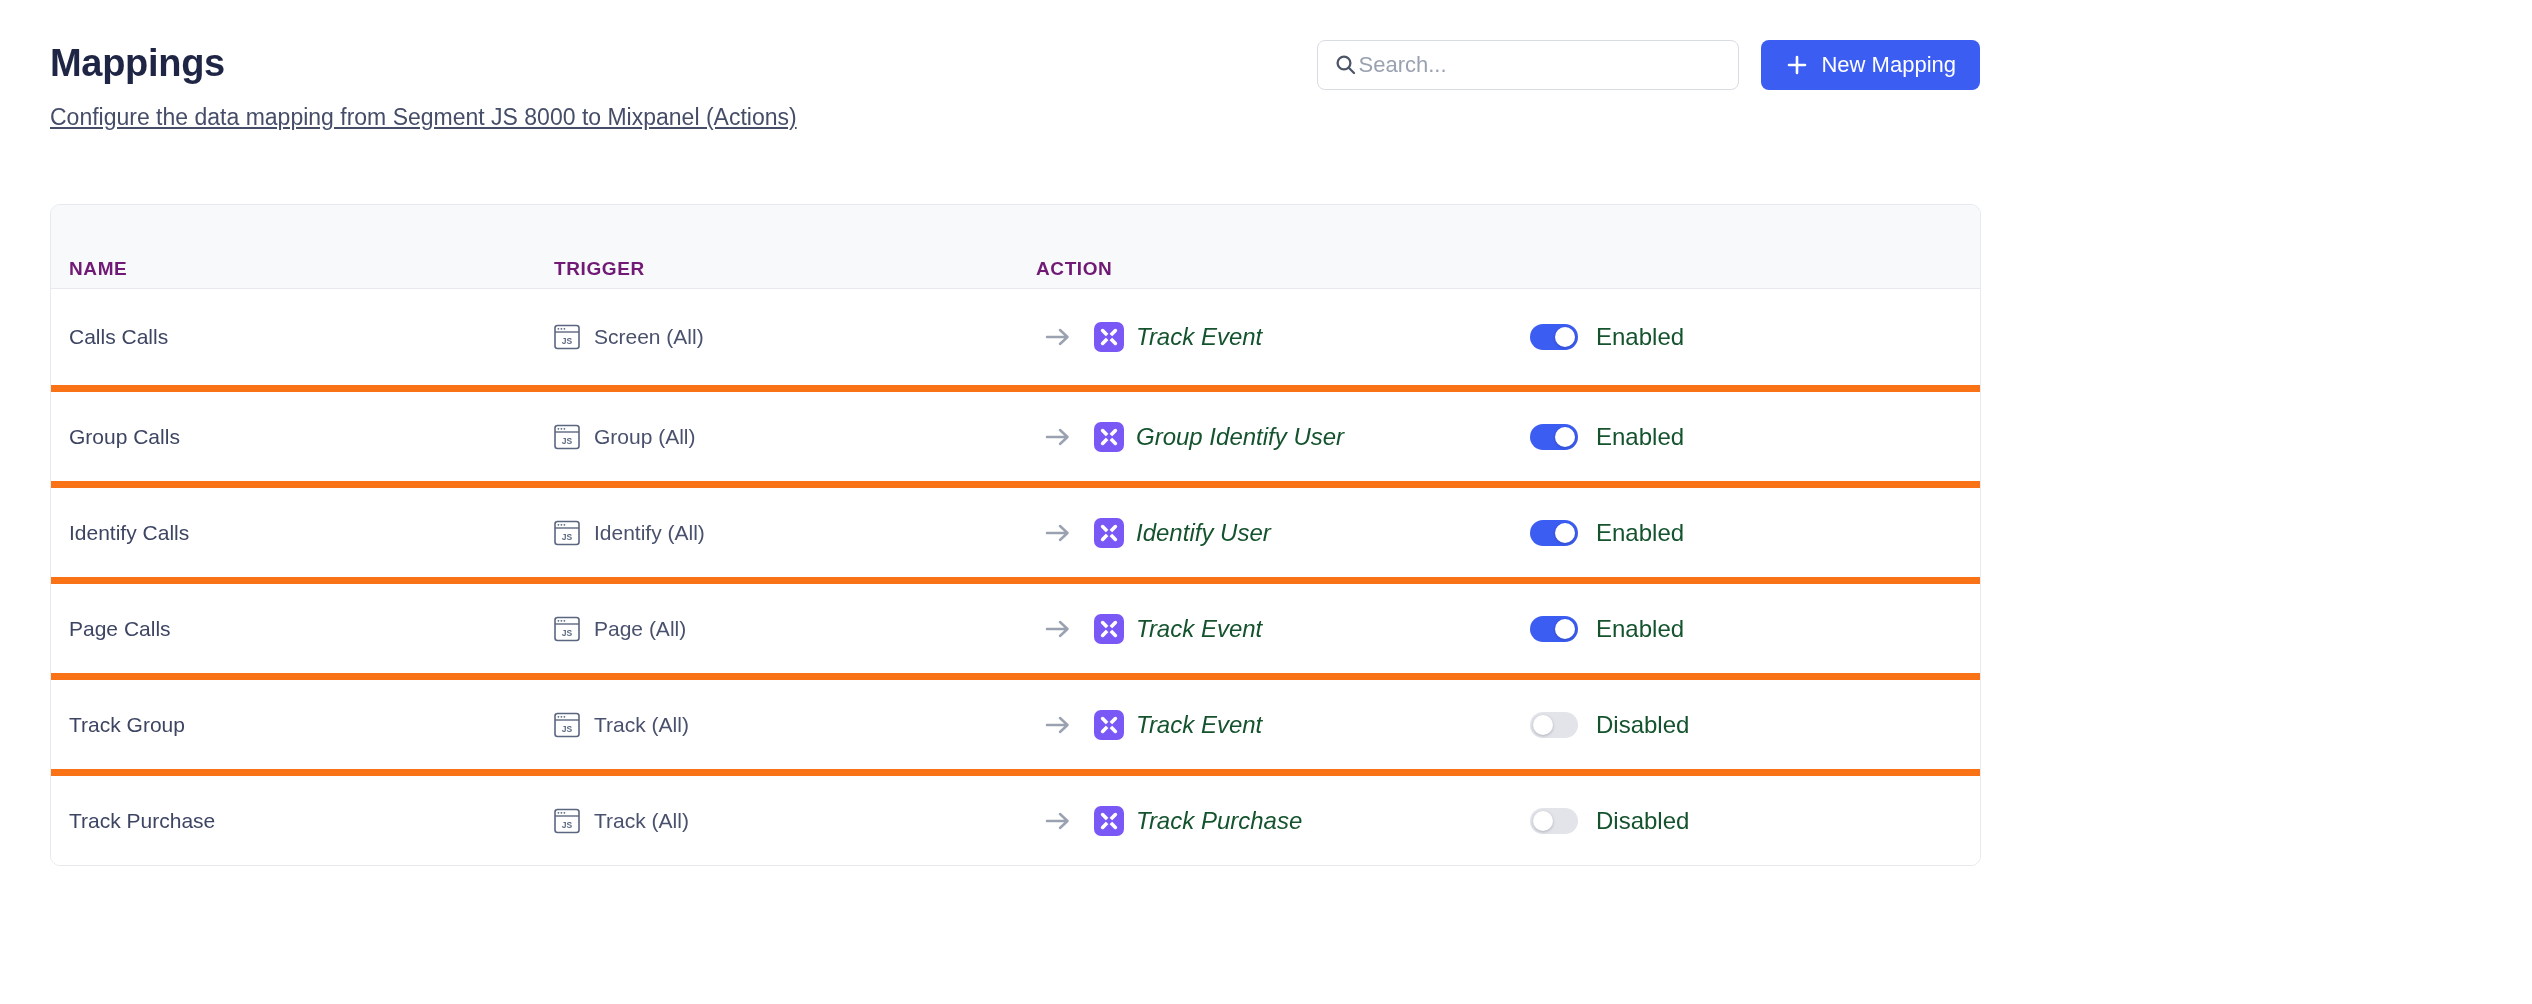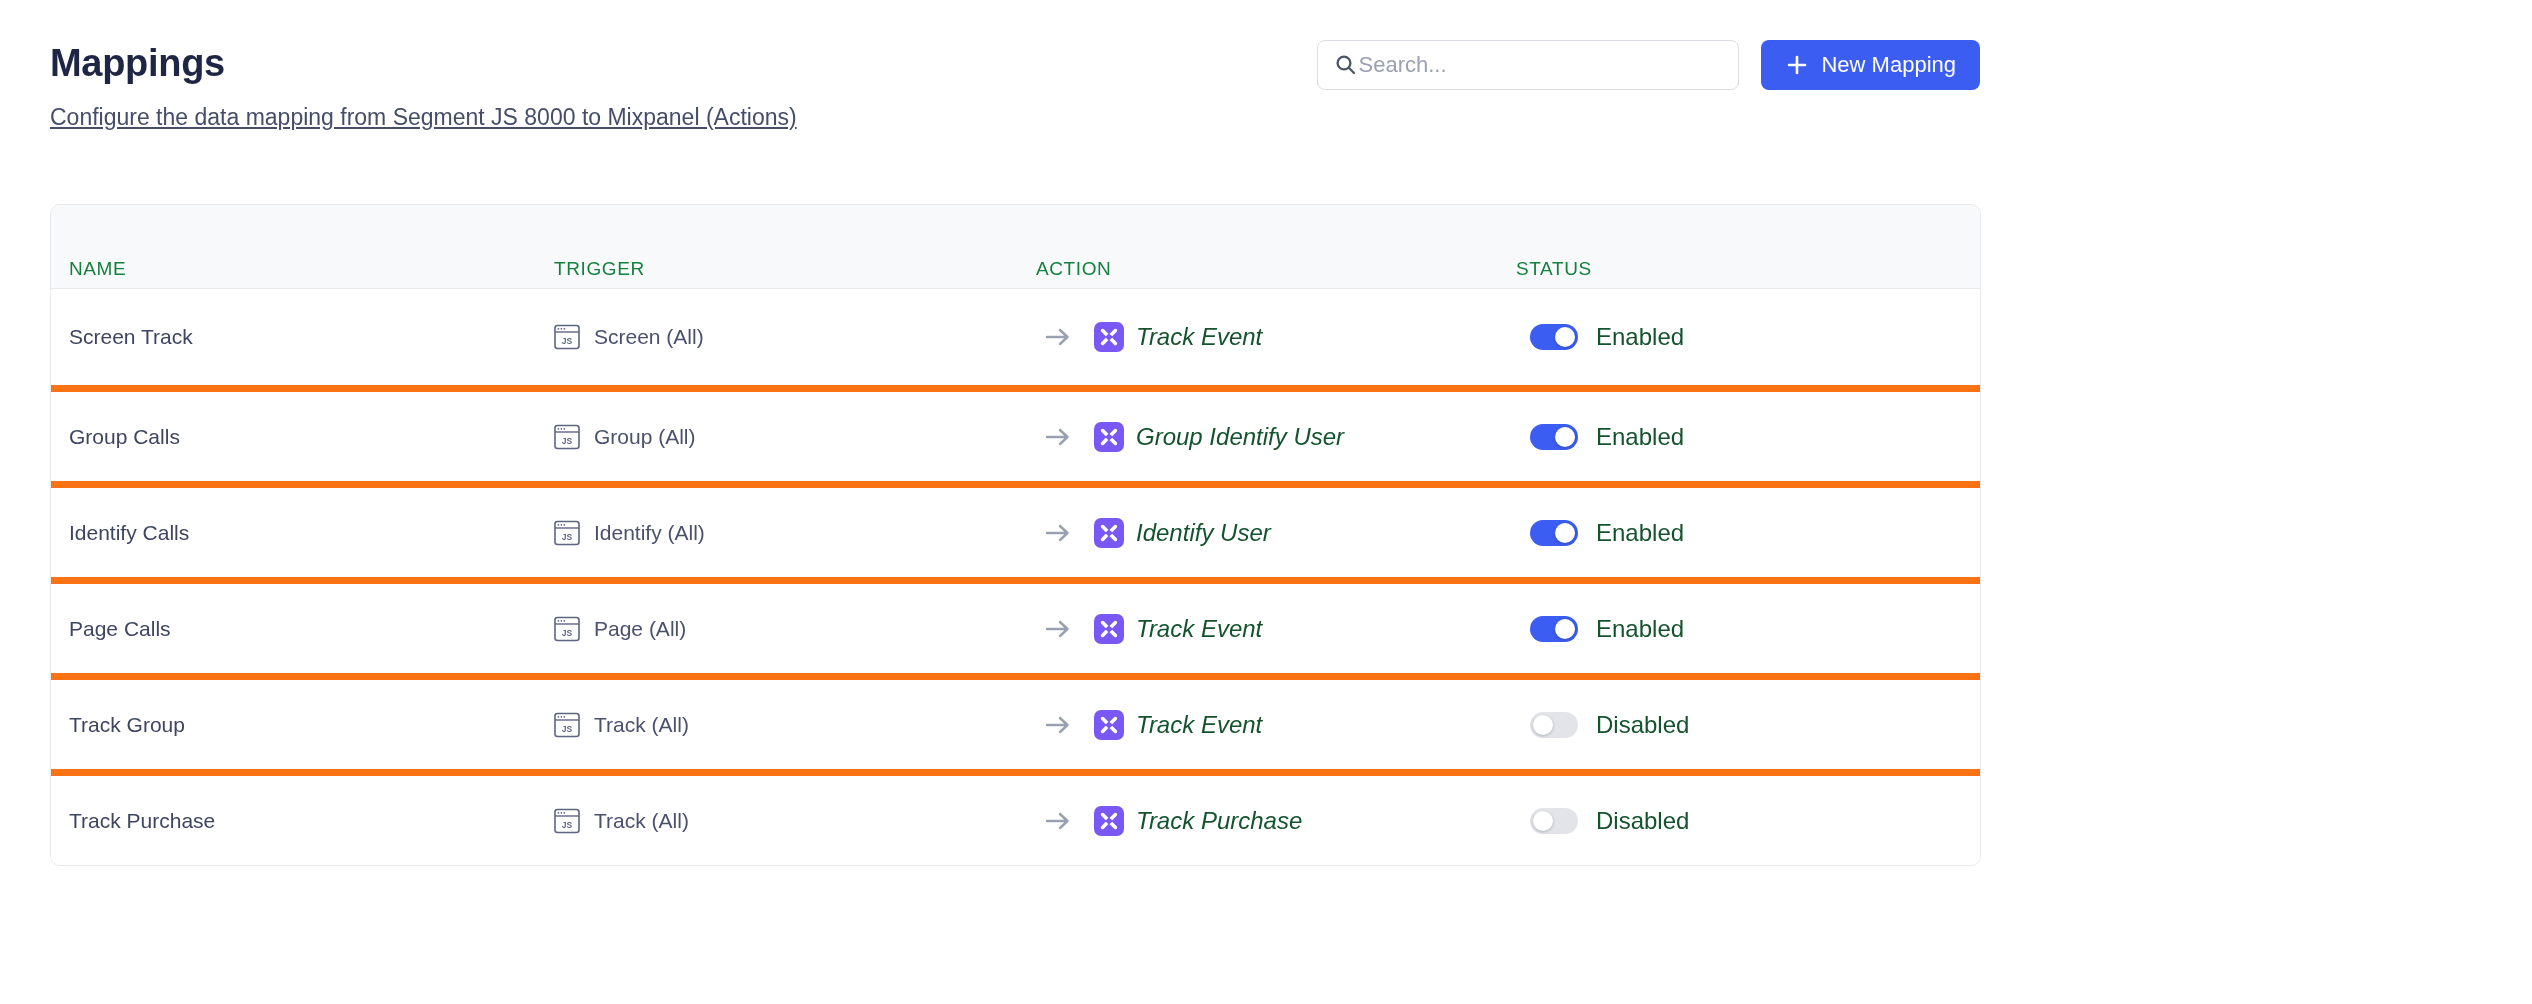--- a/index.html
+++ b/index.html
@@ -48,21 +48,21 @@
   
   .table{
     margin:72px 35px 0 50px;
     border:1px solid #e7e9ee;border-radius:10px;overflow:hidden;background:#fff;
   }
   .thead{
     display:grid;grid-template-columns:503px 482px 480px 477px 1fr;
     height:84px;align-items:center;background:#f8f9fb;border-bottom:1px solid #e7e9ee;
   }
   .thead .th{
-    font-size:19px;font-weight:400;color:#15803d;letter-spacing:0.6px;text-transform:uppercase;margin-top:44px;
+    font-size:19px;font-weight:700;color:#701a75;letter-spacing:0.6px;text-transform:uppercase;margin-top:44px;
   }
   .th.c-name{padding-left:18px;}
   .row{
     display:grid;grid-template-columns:503px 482px 480px 477px 1fr;
     height:96px;align-items:center;background:#fff;border-top:7px solid #f97316;
   }
   .row:first-child{border-top:none;}
   .cell{display:flex;align-items:center;}
   .cell.name{padding-left:18px;font-size:21px;color:#3d4563;}
   .cell.trigger{gap:14px;font-size:21px;color:#49516d;}
@@ -123,27 +123,26 @@
         <span>New Mapping</span>
       </button>
     </div>
   </div>
 
   <div class="table">
     <div class="thead">
       <div class="th c-name">NAME</div>
       <div class="th c-trigger">TRIGGER</div>
       <div class="th c-action">ACTION</div>
-      <div class="th c-status">STATUS</div>
       <div class="th c-actions"></div>
     </div>
     <div id="rows">
   <div class="row">
     <div class="cell name">
-      <span>Screen Track</span>
+      <span>Calls Calls</span>
     </div>
 
     <div class="cell trigger">
       <svg width="26" height="28" viewBox="0 0 26 28" fill="none">
         <rect x="1" y="2.5" width="24" height="23" rx="2.5" stroke="#5b6680" stroke-width="1.6"></rect>
         <line x1="1" y1="9" x2="25" y2="9" stroke="#5b6680" stroke-width="1.4"></line>
         <circle cx="4.4" cy="5.8" r="0.9" fill="#5b6680"></circle>
         <circle cx="7.4" cy="5.8" r="0.9" fill="#5b6680"></circle>
         <circle cx="10.4" cy="5.8" r="0.9" fill="#5b6680"></circle>
         <text x="13" y="21" text-anchor="middle" font-size="8.5" font-weight="700" font-family="Liberation Sans, sans-serif" fill="#5b6680">JS</text>

